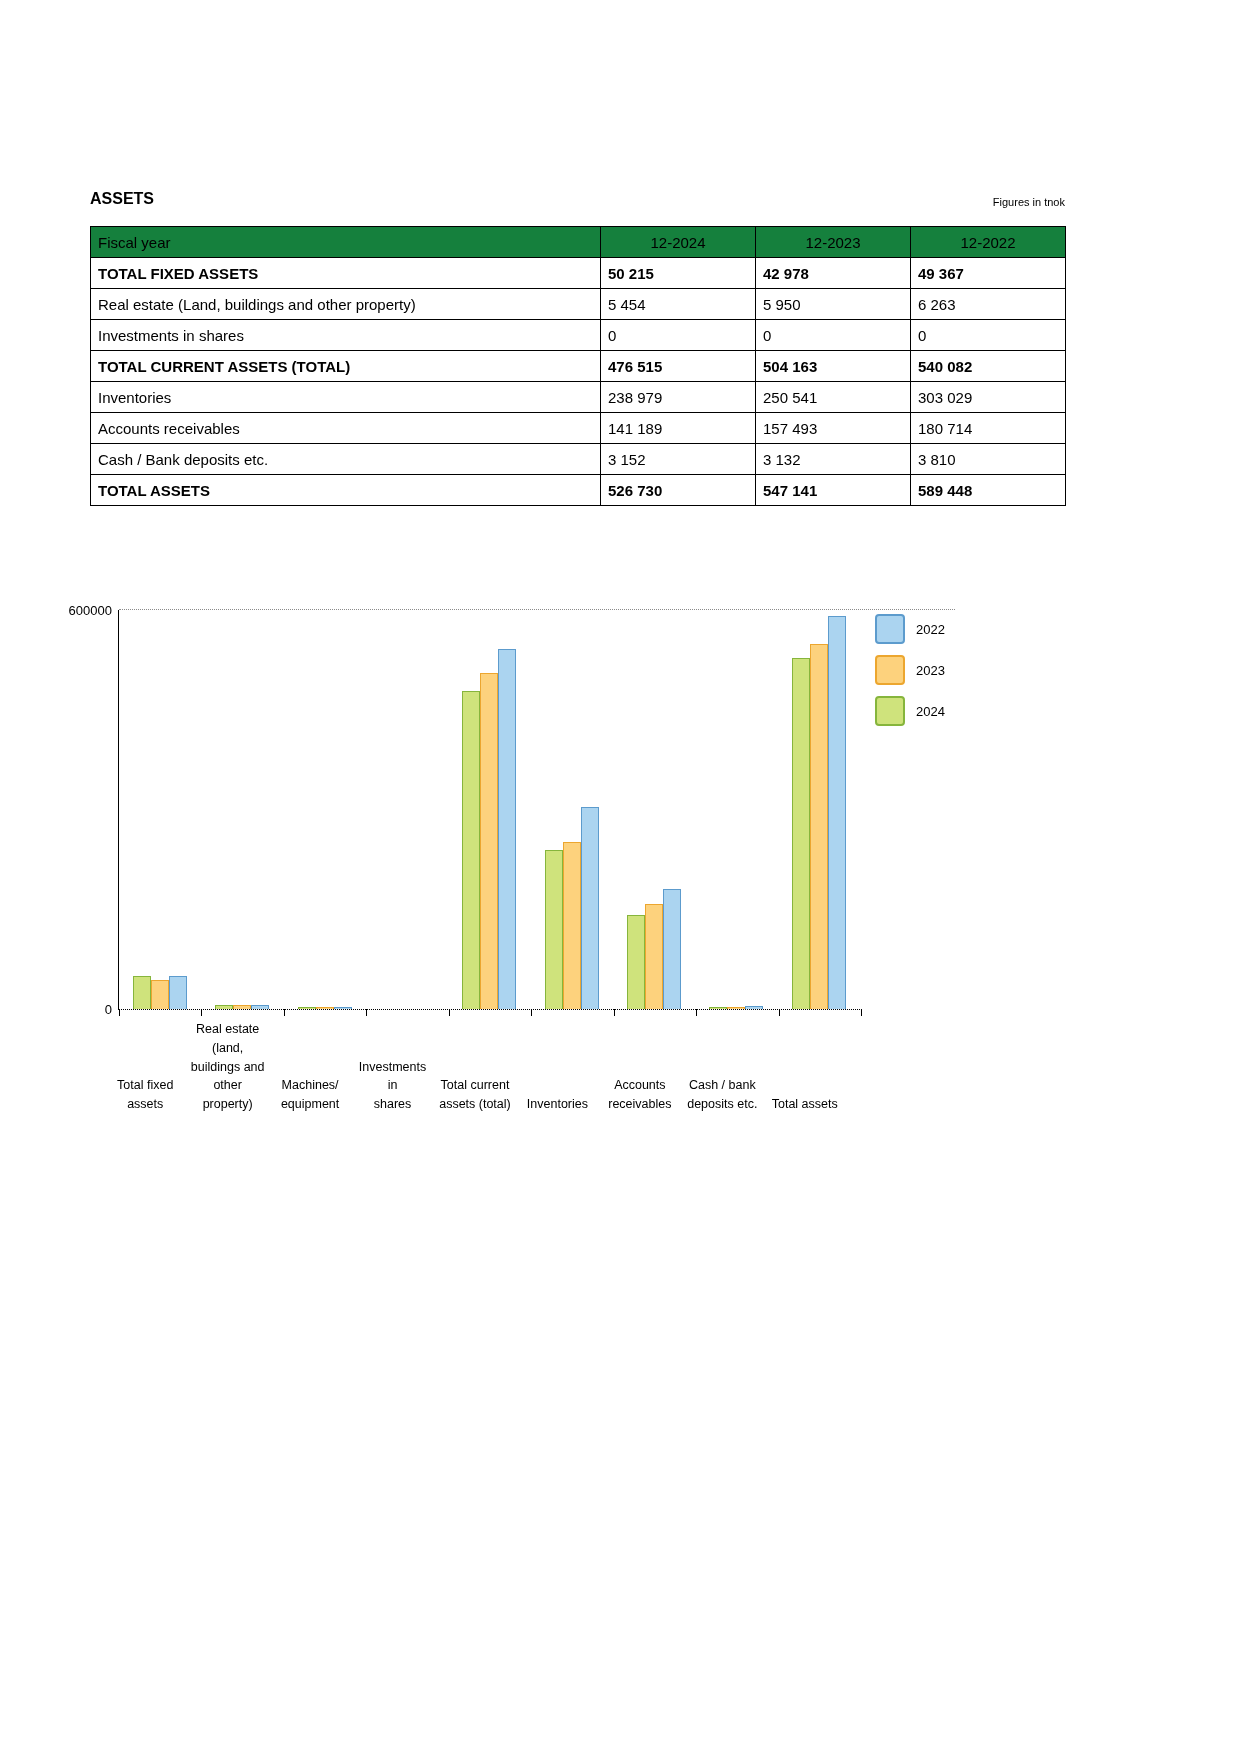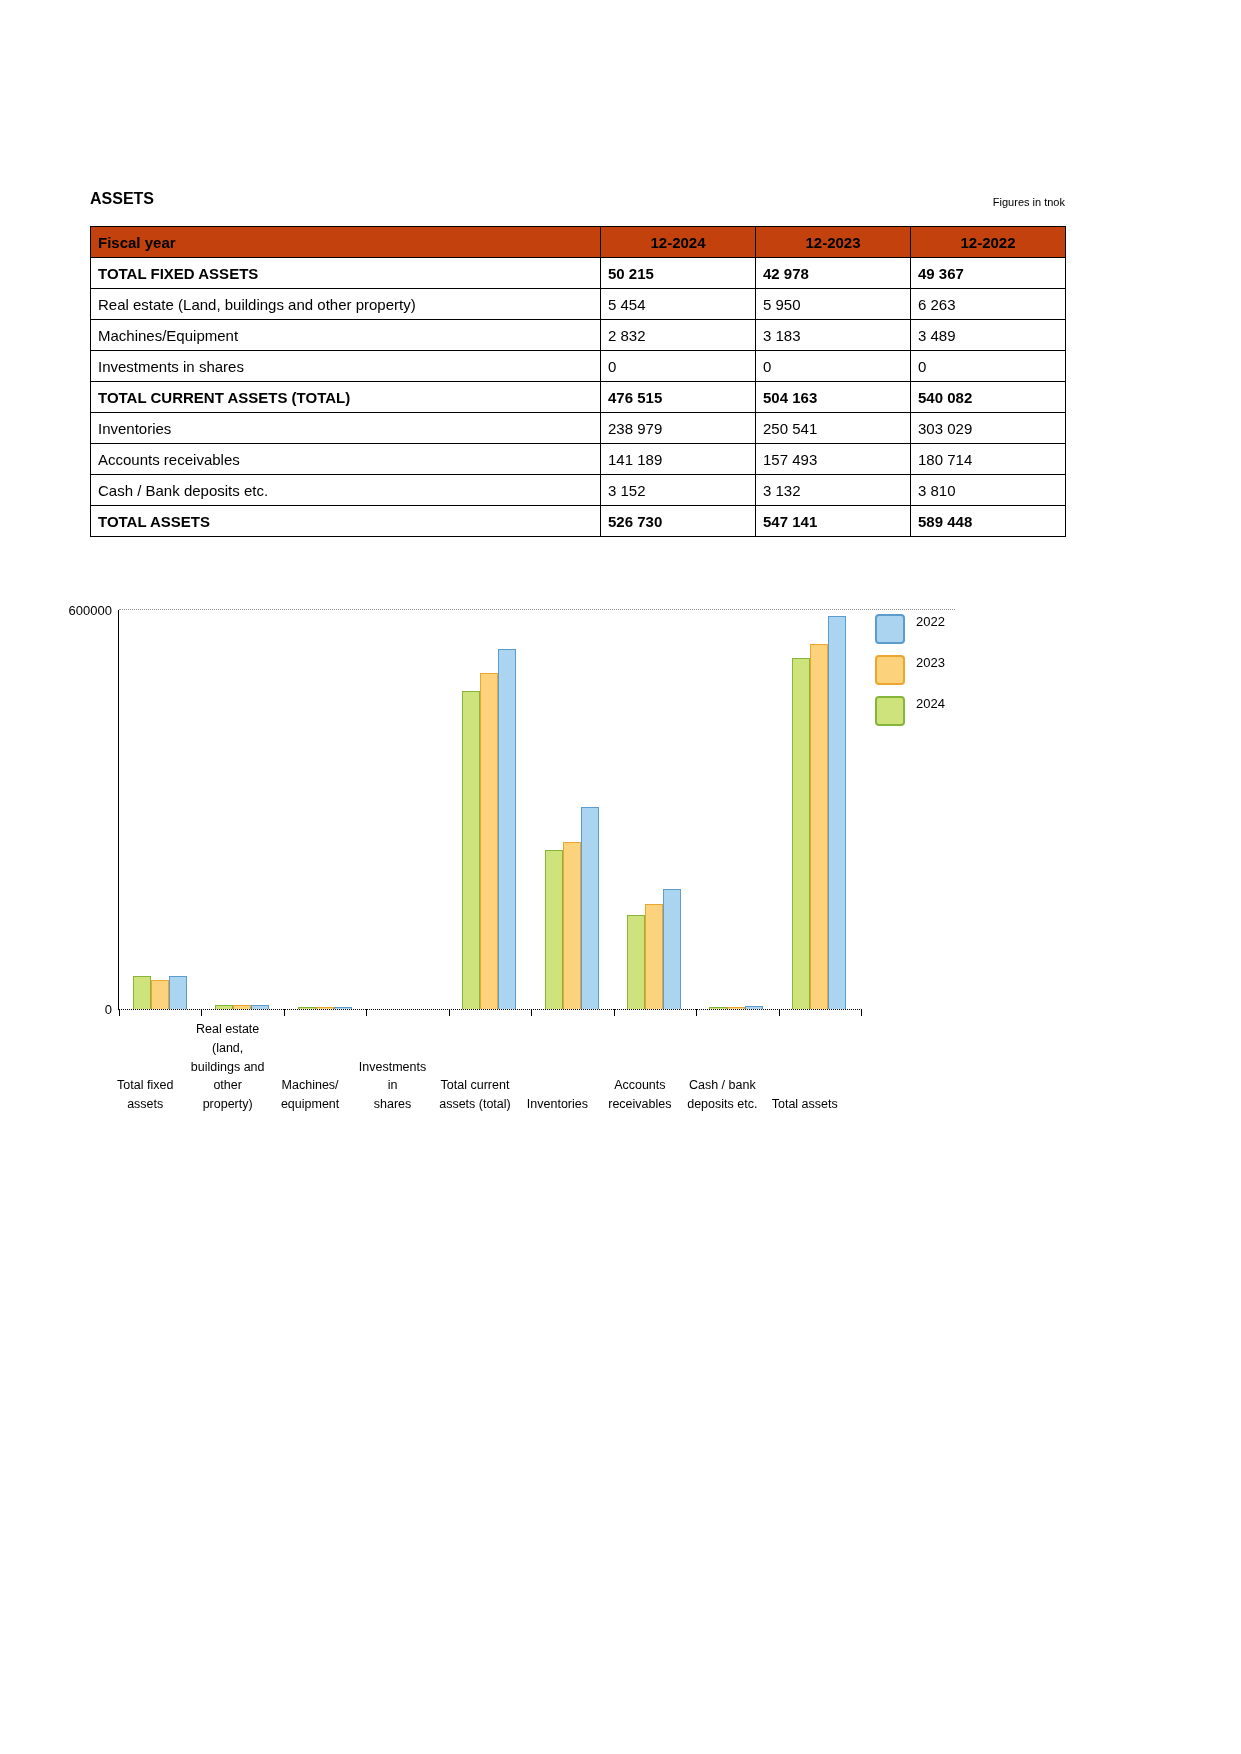--- a/index.html
+++ b/index.html
@@ -41,21 +41,21 @@
   .assets-table {
     position: absolute; top: 226px; left: 90px; width: 975px;
     border-collapse: collapse; font-size: 15px; table-layout: fixed;
   }
   .assets-table th, .assets-table td {
     border: 1px solid #000;
     padding: 4px 7px;
     height: 31px;
     overflow: hidden; white-space: nowrap;
   }
-  .assets-table thead th { background: #c2410c; font-weight: bold; }
+  .assets-table thead th { background: #15803d; font-weight: normal; }
   .col-label { width: 510px; }
   .col-num { width: 155px; }
   .label-cell { text-align: left; }
   .num-cell { }
   .bold-row td { font-weight: bold; }
 
   
   .chart-section {
     position: absolute; top: 598px; left: 60px; width: 1120px; height: 560px;
     font-size: 12.5px;
@@ -96,21 +96,21 @@
   }
   .labels-row {
     position: absolute; left: 44px; top: 422px; width: 742px;
     display: flex; align-items: flex-end;
   }
   .cat-label {
     flex: 1; text-align: center; white-space: pre-line; line-height: 1.5;
     padding: 0 2px;
   }
   .legend { position: absolute; left: 815px; top: 16px; }
-  .legend-item { display: flex; align-items: flex-start; margin-bottom: 11px; }
+  .legend-item { display: flex; align-items: center; margin-bottom: 11px; }
   .legend-box {
     width: 30px; height: 30px;
     border: 2px solid #000; border-radius: 4px;
     margin-right: 11px;
   }
   .legend-label { font-size: 13px; }
 
   
   .footer {
     position: absolute; top: 1666px; left: 90px; width: 975px;
@@ -148,26 +148,20 @@
           <td class="label-cell">TOTAL FIXED ASSETS</td>
           <td class="num-cell">50 215</td>
           <td class="num-cell">42 978</td>
           <td class="num-cell">49 367</td>
         </tr>
         <tr>
           <td class="label-cell">Real estate (Land, buildings and other property)</td>
           <td class="num-cell">5 454</td>
           <td class="num-cell">5 950</td>
           <td class="num-cell">6 263</td>
-        </tr>
-        <tr>
-          <td class="label-cell">Machines/Equipment</td>
-          <td class="num-cell">2 832</td>
-          <td class="num-cell">3 183</td>
-          <td class="num-cell">3 489</td>
         </tr>
         <tr>
           <td class="label-cell">Investments in shares</td>
           <td class="num-cell">0</td>
           <td class="num-cell">0</td>
           <td class="num-cell">0</td>
         </tr>
         <tr class="bold-row">
           <td class="label-cell">TOTAL CURRENT ASSETS (TOTAL)</td>
           <td class="num-cell">476 515</td>

